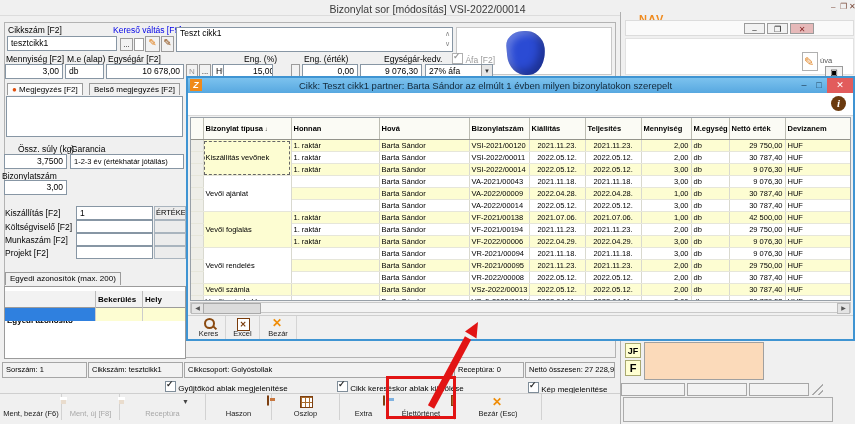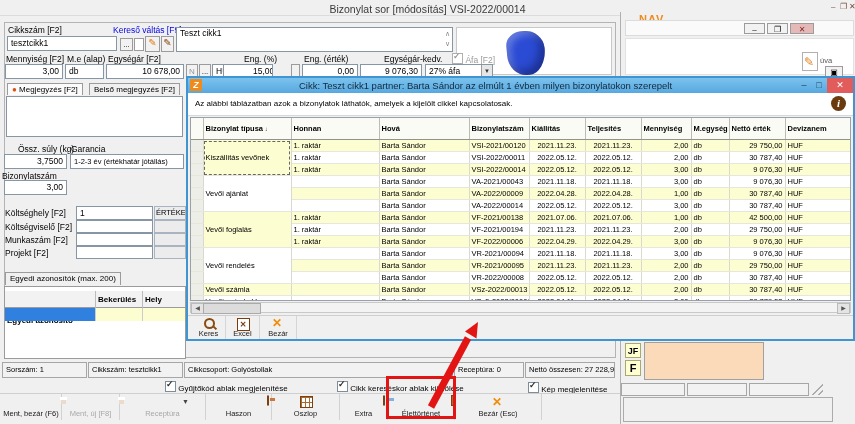--- a/index.html
+++ b/index.html
@@ -165,21 +165,21 @@
   </div>
   <div class="abs inp" style="left:6px;top:96px;width:177px;height:41px;"></div>
 
   <div class="abs lbl" style="left:18px;top:144px;">Össz. súly (kg)</div>
   <div class="abs lbl" style="left:71px;top:144px;">Garancia</div>
   <div class="abs inp num" style="left:4px;top:154px;width:63px;height:15px;">3,7500</div>
   <div class="abs inp" style="left:70px;top:154px;width:114px;height:15px;font-size:7.5px;">1-2-3 év (értékhatár jótállás)</div>
   <div class="abs lbl" style="left:2px;top:171px;">Bizonylatszám</div>
   <div class="abs inp num" style="left:4px;top:180px;width:63px;height:15px;">3,00</div>
 
-  <div class="abs lbl" style="left:5px;top:208px;">Költséghely [F2]</div>
+  <div class="abs lbl" style="left:5px;top:208px;">Kiszállítás [F2]</div>
   <div class="abs inp" style="left:76px;top:206px;width:77px;height:14px;">1</div>
   <div class="abs graybox" style="left:154px;top:206px;width:32px;height:14px;font-size:7.5px;line-height:12px;padding:0 1px;">ÉRTÉKES</div>
   <div class="abs lbl" style="left:5px;top:222px;">Költségviselő [F2]</div>
   <div class="abs inp" style="left:76px;top:220px;width:77px;height:13px;"></div>
   <div class="abs graybox" style="left:154px;top:220px;width:32px;height:13px;"></div>
   <div class="abs lbl" style="left:5px;top:235px;">Munkaszám [F2]</div>
   <div class="abs inp" style="left:76px;top:233px;width:77px;height:13px;"></div>
   <div class="abs graybox" style="left:154px;top:233px;width:32px;height:13px;"></div>
   <div class="abs lbl" style="left:5px;top:248px;">Projekt [F2]</div>
   <div class="abs inp" style="left:76px;top:246px;width:77px;height:13px;"></div>
@@ -282,21 +282,20 @@
 
   <div class="abs" id="popup">
     <div class="abs" id="ptitle">
       <span class="abs" style="left:2px;top:1px;width:12px;height:12px;background:#f08a1a;color:#fff;font-weight:bold;font-size:9px;line-height:12px;text-align:center;font-style:italic;">Z</span>
       <span class="t">Cikk: Teszt cikk1 partner: Barta Sándor az elmúlt 1 évben milyen bizonylatokon szerepelt</span>
       <span class="wbtn" style="right:42px;width:14px;">–</span>
       <span class="wbtn" style="right:27px;width:14px;">□</span>
       <span class="wbtn close" style="right:0;width:26px;">✕</span>
     </div>
     <div class="abs" id="pinfo">
-      <span class="abs" style="left:7px;top:6px;font-size:8px;white-space:nowrap;">Az alábbi táblázatban azok a bizonylatok láthatók, amelyek a kijelölt cikkel kapcsolatosak.</span>
       <span class="infoic">i</span>
     </div>
 
     <div class="abs" id="tblwrap">
       <table class="hist">
         <colgroup>
             <col style="width: 12px;">
             <col style="width: 88px;">
             <col style="width: 88px;">
             <col style="width: 90px;">

